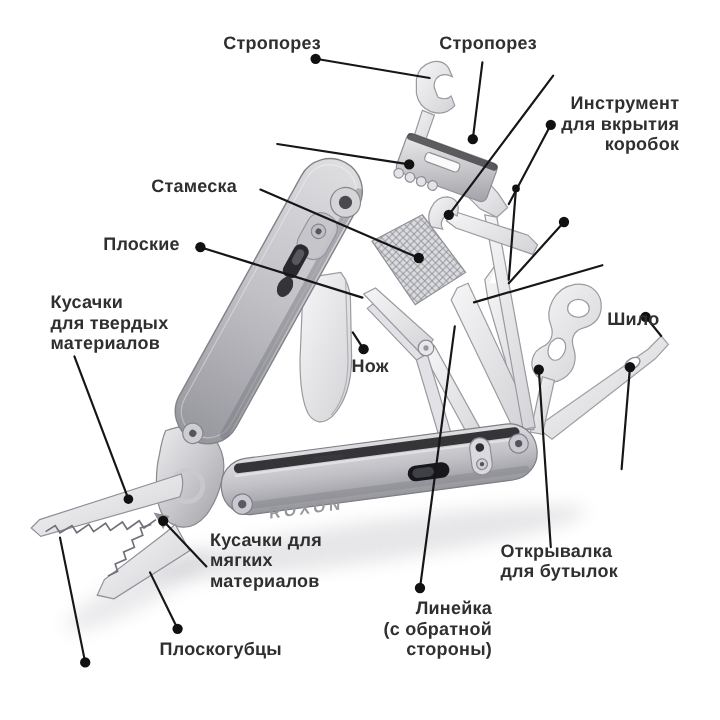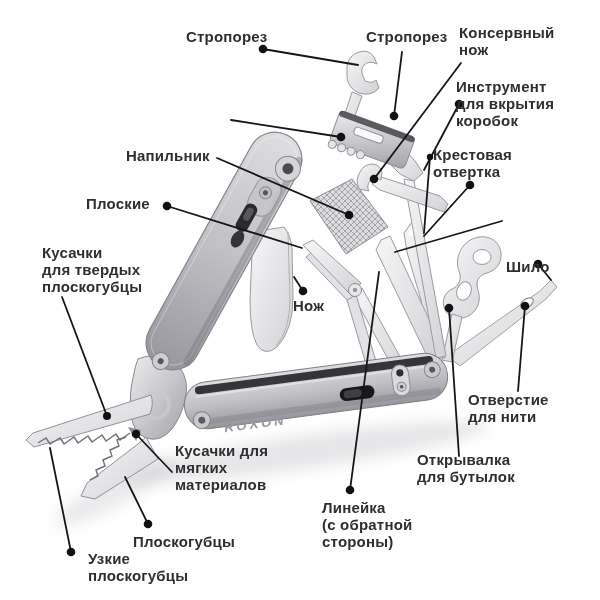--- a/index.html
+++ b/index.html
@@ -1,38 +1,38 @@
 <!DOCTYPE html>
 <html><head>
 <meta charset="utf-8">
 <style>
   html,body{margin:0;padding:0;background:#fff;}
   .stage{width:600px;height:600px;position:relative;background:#fff;overflow:hidden;
          font-family:"Liberation Sans",sans-serif;}
   .stage svg{position:absolute;left:0;top:0;z-index:1;}
   .lbl{position:absolute;z-index:2;font-weight:700;font-size:15px;line-height:17px;
        color:#2f2f31;white-space:pre-line;letter-spacing:.2px;}
-  .lbl.center{text-align:left;}
+  .lbl.center{text-align:right;}
   #lbl-strap{left:186px;top:28px}
   #lbl-chisel{left:366px;top:28px}
   #lbl-can{left:459px;top:24px}
   #lbl-wire{left:70px;top:97px;width:160px}
   #lbl-box{left:456px;top:78px;width:110px}
   #lbl-file{left:126px;top:147px}
   #lbl-phillips{left:433px;top:146px;width:94px}
   #lbl-scissors{left:86px;top:195px}
   #lbl-flat{left:479px;top:184px;width:90px}
   #lbl-hard{left:42px;top:244px}
   #lbl-awl{left:506px;top:258px}
   #lbl-knife{left:293px;top:297px}
   #lbl-thread{left:468px;top:391px;width:100px}
   #lbl-soft{left:175px;top:442px}
   #lbl-bottle{left:417px;top:451px}
   #lbl-pliers{left:133px;top:533px}
-  #lbl-ruler{left:322px;top:499px;width:104px}
+  #lbl-ruler{left:306px;top:499px;width:104px}
   #lbl-narrow{left:88px;top:550px}
 </style>
 </head>
 <body>
 
 <div class="stage">
 
 <svg width="600" height="600" viewBox="0 0 600 600">
   <defs>
     <linearGradient id="ghandle" x1="0" y1="0" x2="0" y2="1">
@@ -213,40 +213,32 @@
     <circle cx="136" cy="434" r="4.3"></circle>
     <circle cx="449" cy="308" r="4.3"></circle>
     <circle cx="148" cy="524" r="4.3"></circle>
     <circle cx="350" cy="490" r="4.3"></circle>
     <circle cx="71" cy="552" r="4.3"></circle>
   </g>
 </svg>
 
   <div class="lbl" id="lbl-strap">Стропорез</div>
   <div class="lbl" id="lbl-chisel">Стропорез</div>
-  <div class="lbl" id="lbl-can">Консервный
-нож</div>
   <div class="lbl center" id="lbl-box">Инструмент
 для вкрытия
 коробок</div>
-  <div class="lbl" id="lbl-file">Напильник</div>
-  <div class="lbl center" id="lbl-phillips">Крестовая
-отвертка</div>
+  <div class="lbl" id="lbl-file">Стамеска</div>
   <div class="lbl" id="lbl-scissors">Плоские</div>
   <div class="lbl" id="lbl-hard">Кусачки
 для твердых
-плоскогубцы</div>
+материалов</div>
   <div class="lbl" id="lbl-awl">Шило</div>
   <div class="lbl" id="lbl-knife">Нож</div>
-  <div class="lbl center" id="lbl-thread">Отверстие
-для нити</div>
   <div class="lbl" id="lbl-soft">Кусачки для
 мягких
 материалов</div>
   <div class="lbl" id="lbl-bottle">Открывалка
 для бутылок</div>
   <div class="lbl" id="lbl-pliers">Плоскогубцы</div>
   <div class="lbl center" id="lbl-ruler">Линейка
 (с обратной
 стороны)</div>
-  <div class="lbl" id="lbl-narrow">Узкие
-плоскогубцы</div>
 </div>
 
 </body></html>

